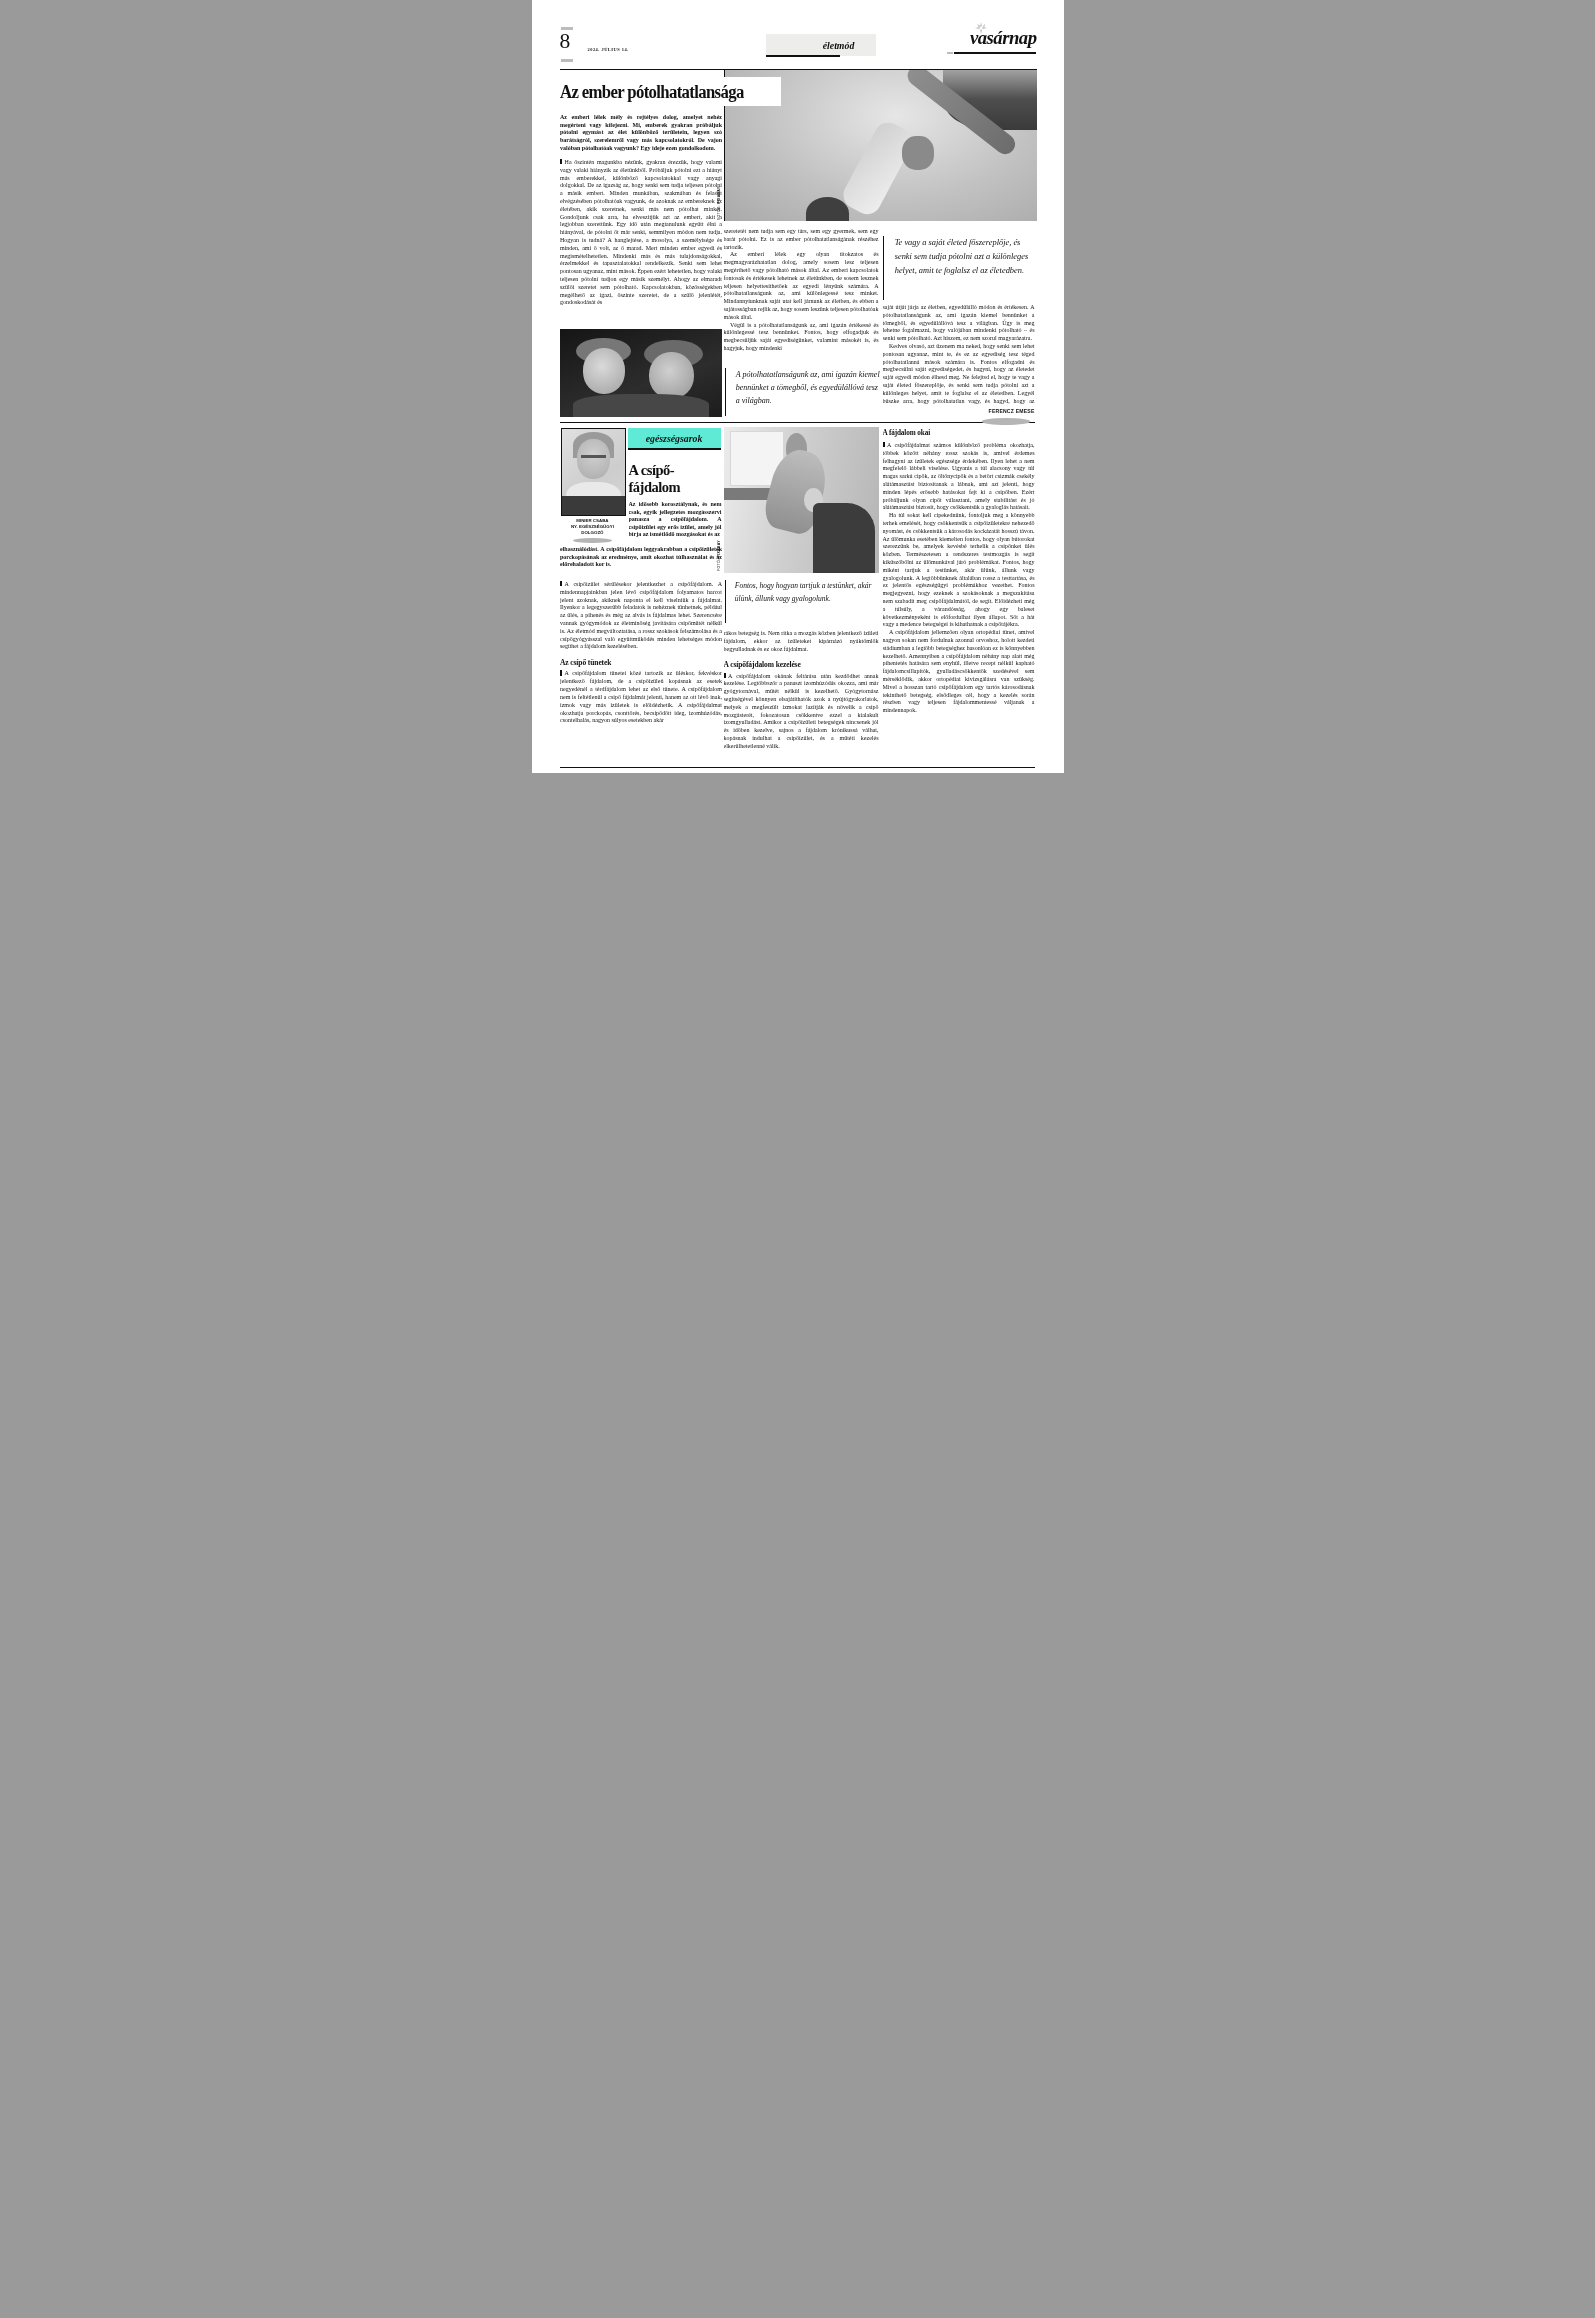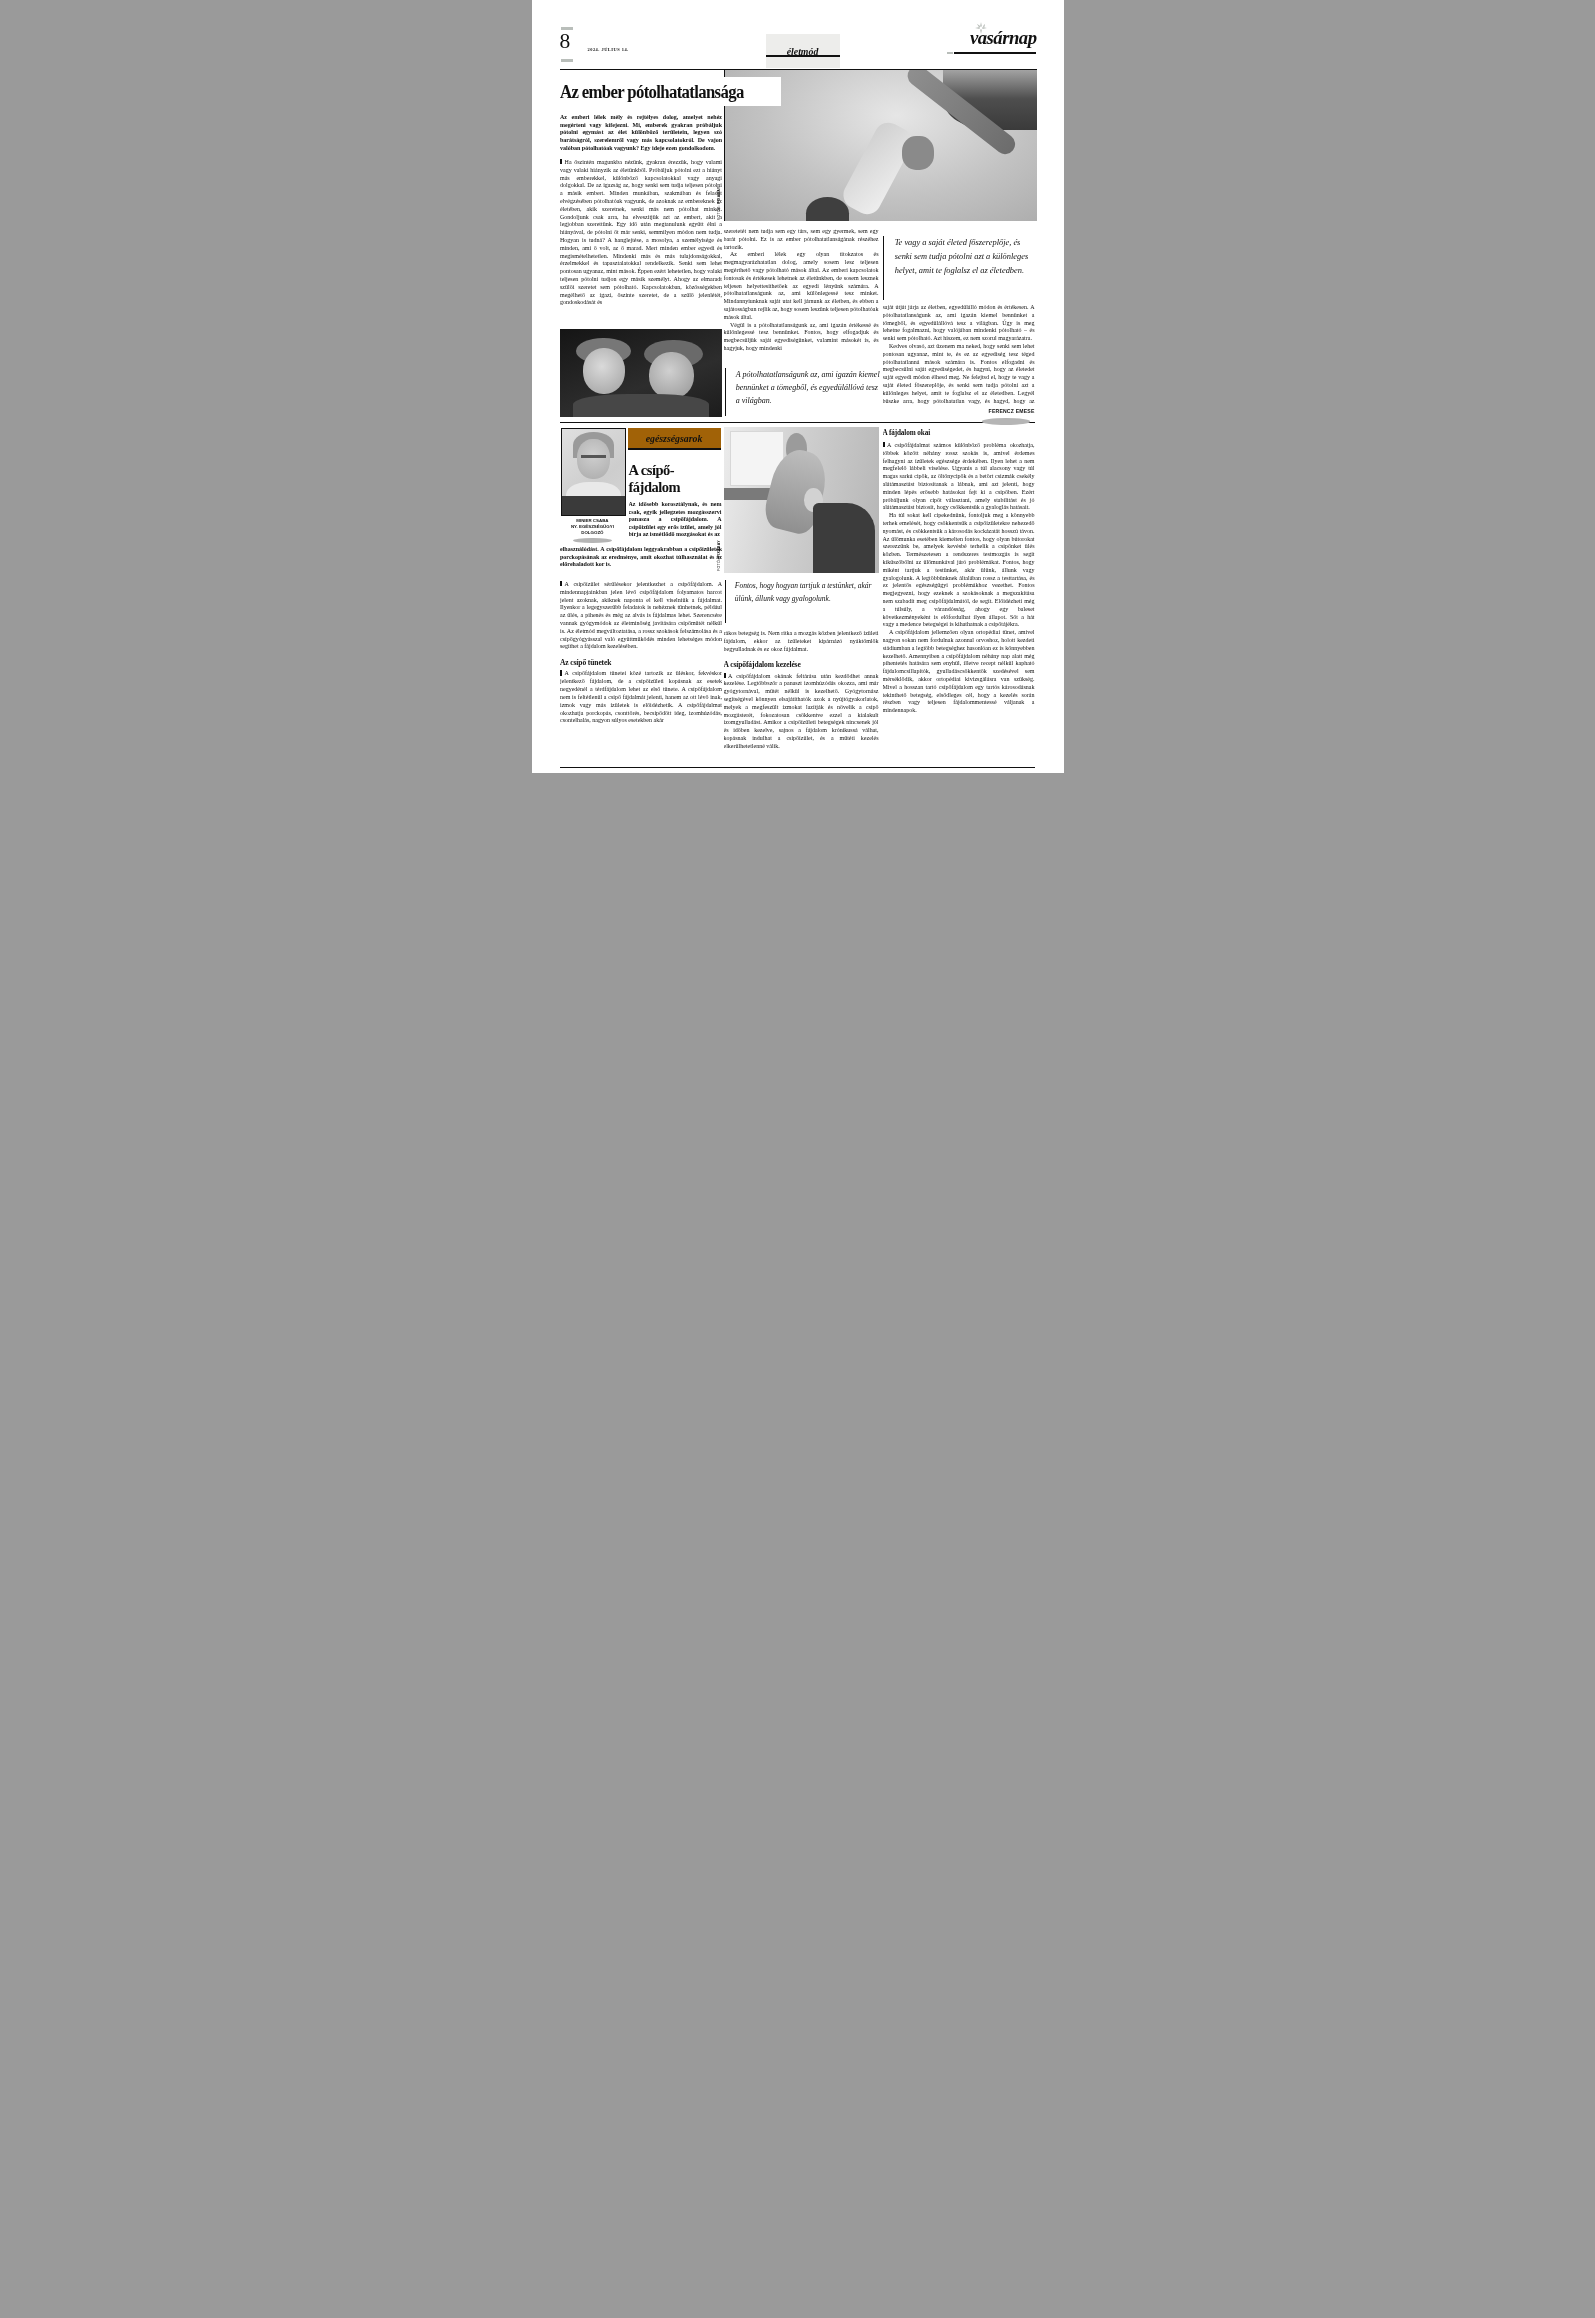--- a/index.html
+++ b/index.html
@@ -54,37 +54,37 @@
   .phip-head{left:40%;top:4%;width:14%;height:22%;background:#9b9b9b;border-radius:50%;}
   .phip-hand{left:52%;top:42%;width:12%;height:16%;background:#d2d2d2;border-radius:50%;}
   .phip-chair{left:58%;top:52%;width:40%;height:48%;background:#3c3c3c;border-radius:5.6px 28px 0 0;}
   .photo-port{background:linear-gradient(140deg,#e0e0e0,#cdcdcd 60%,#d6d6d6);border:0.9px solid #111;}
   .pp-hair{left:18%;top:4%;width:64%;height:30%;background:#9a9a9a;border-radius:50% 50% 0 0;}
   .pp-face{left:24%;top:12%;width:52%;height:46%;background:radial-gradient(circle at 50% 40%,#cfcfcf,#ababab);border-radius:46%;}
   .pp-glass{left:30%;top:30%;width:40%;height:4%;background:#555;}
   .pp-shirt{left:6%;top:62%;width:88%;height:38%;background:#e9e9e9;border-radius:40% 40% 0 0;}
   .pp-dark{left:0%;top:78%;width:100%;height:22%;background:#3a3a3a;}
   .authcap{font:700 4.4px "Liberation Sans",sans-serif;text-align:center;line-height:6px;}
-  .hc-label{background:#a16207;display:flex;align-items:center;justify-content:center;}
+  .hc-label{background:#5eead4;display:flex;align-items:center;justify-content:center;}
   .hc-label span{font:700 italic 9.8px "Liberation Serif",serif;}
   .hc-headline{font:700 14.5px/17px "Liberation Serif",serif;letter-spacing:-0.5px;}
   .intro{font:700 6px/7.6px "Liberation Serif",serif;text-align:justify;}
   .rule{background:#111;}
 </style>
 </head>
 <body>
 
 <div class="page">
 
   <div class="abs bar" style="left:29.4px;top:27px;width:12px;height:3.3px;"></div>
   <div class="abs pagenum" style="left:28px;top:31px;">8</div>
   <div class="abs bar" style="left:29.4px;top:59px;width:12px;height:3.3px;"></div>
   <div class="abs date" style="left:56px;top:47px;">2024. JÚLIUS 14.</div>
 
-  <div class="abs tagbox" style="left:234px;top:34px;width:74px;height:34px;">
+  <div class="abs tagbox" style="left:234px;top:34px;width:74px;height:22px;padding-left:36px;">
     <span>életmód</span>
   </div>
   <div class="abs blackbar" style="left:234px;top:55px;width:74px;height:1.9px;"></div>
 
   <svg class="abs" style="left:443px;top:21.5px;" width="12" height="12" viewBox="0 0 26 26">
     <g fill="#b9beba">
       <polygon points="13,0 15,10 11,10"></polygon>
         <polygon points="13,26 15,16 11,16"></polygon>
       <polygon points="0,13 10,11 10,15"></polygon>
         <polygon points="26,13 16,11 16,15"></polygon>

